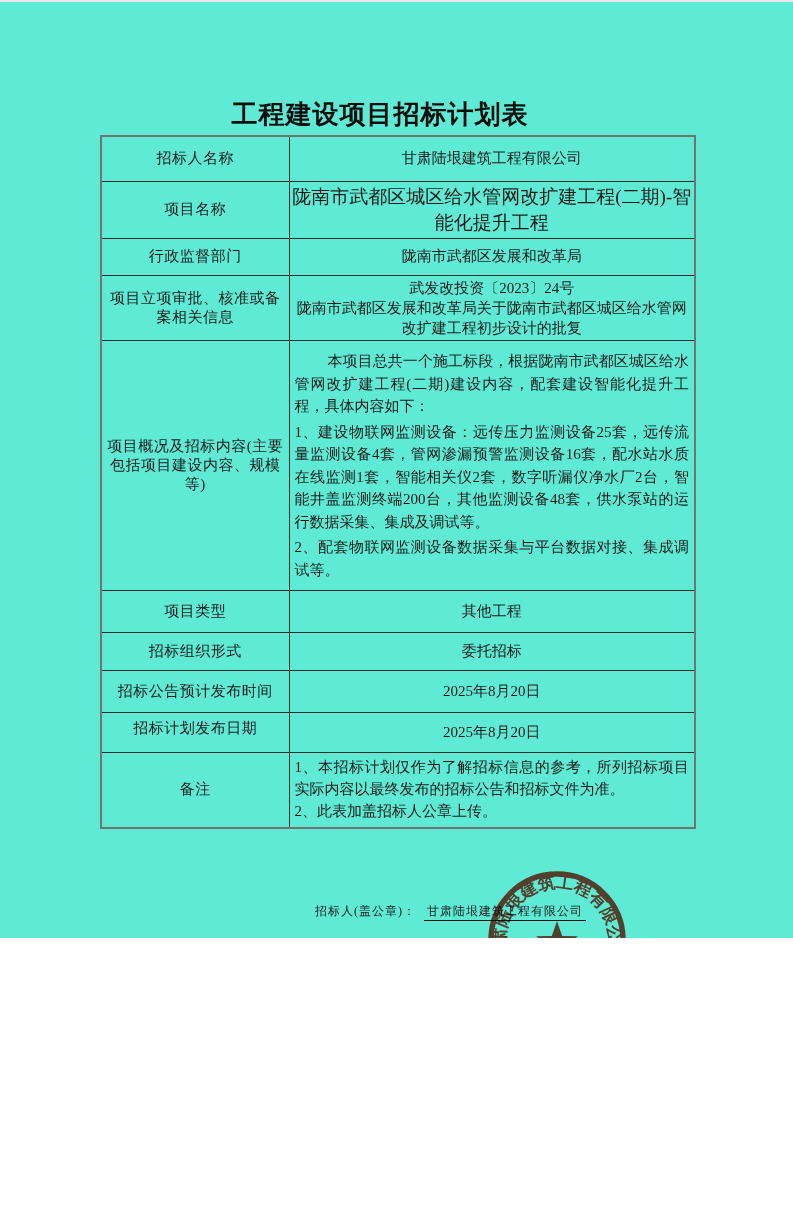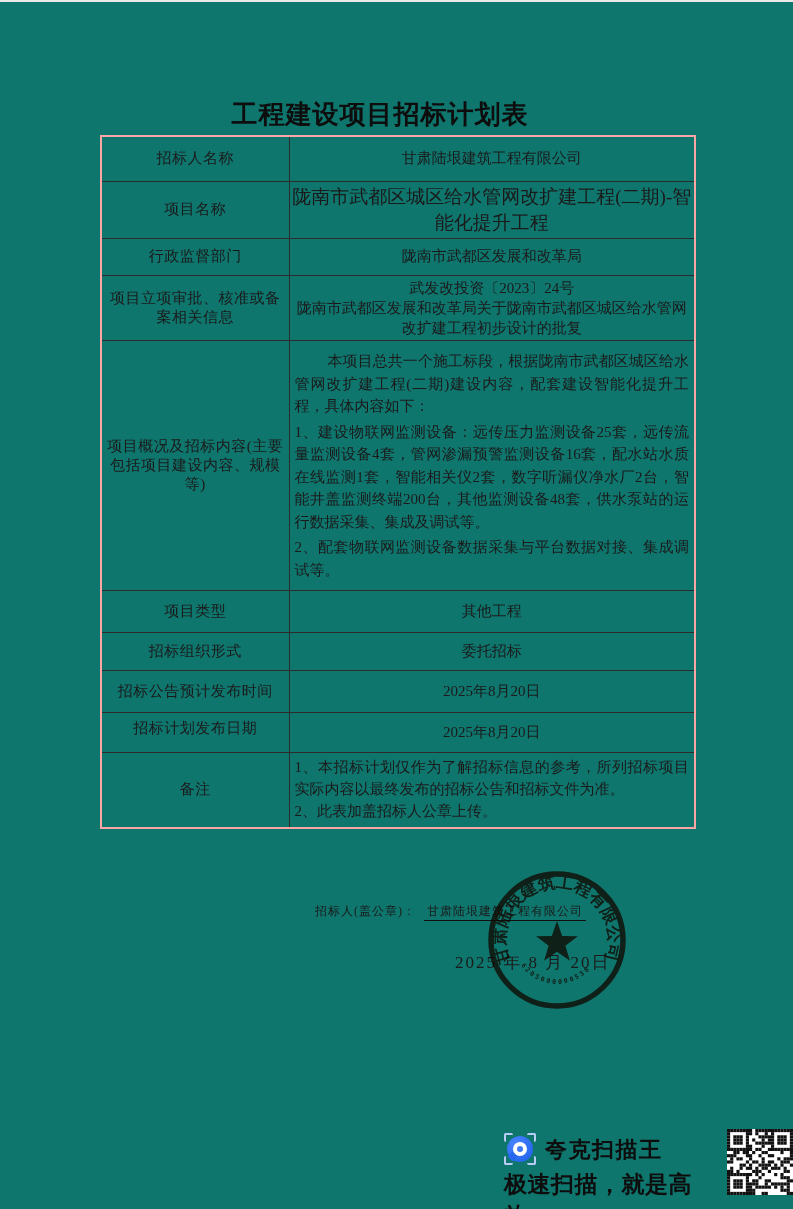--- a/index.html
+++ b/index.html
@@ -1,28 +1,28 @@
 <!DOCTYPE html>
 <html><head>
 <meta charset="utf-8">
 <style>
   * { margin:0; padding:0; box-sizing:border-box; }
   html,body { background:#ffffff; }
   body { font-family:"Liberation Serif","DejaVu Serif",serif; color:#1a1a1a; }
-  .page { position:relative; width:793px; height:1209px; background:#0f766e; overflow:hidden; }
+  .page { position:relative; width:793px; height:938px; background:#5eead4; overflow:hidden; }
   .scan-edge { position:absolute; top:0; left:0; width:100%; height:2px; background:#e9e9e9; }
 
   .doc-title { position:absolute; top:97px; left:0; width:760px; text-align:center;
                font-size:26px; font-weight:bold; letter-spacing:1px; color:#0d0d0d; }
 
   table.bid-table { position:absolute; top:135px; left:100px; width:594px;
                     border-collapse:collapse; table-layout:fixed; }
   table.bid-table td { border:1.6px solid #2b2b2b; font-size:15px; color:#1a1a1a;
                        padding:2px 4px; vertical-align:middle; }
-  table.bid-table { border:2px solid #fca5a5; }
+  table.bid-table { border:2px solid #737373; }
   col.c1 { width:188px; } col.c2 { width:406px; }
   td.lbl { text-align:center; letter-spacing:0.5px; padding:2px 10px; }
   td.val { text-align:center; }
   tr.r1 td { height:45px; } tr.r2 td { height:45px; } tr.r3 td { height:37px; }
   tr.r4 td { height:64px; } tr.r5 td { height:234px; } tr.r6 td { height:42px; }
   tr.r7 td { height:38px; } tr.r8 td { height:38px; } tr.r9 td { height:35px; }
   tr.r10 td { height:42px;font-family:Liberation Serif, serif; } tr.r11 td { height:40px; } tr.r12 td { height:67px; }
   tr.r2 td.val { font-size:19px; padding:2px 1px; }
   tr.r4 td.val div { line-height:1.35; }
   tr.r5 td.val { text-align:left; vertical-align:middle; padding:6px 5px; }

